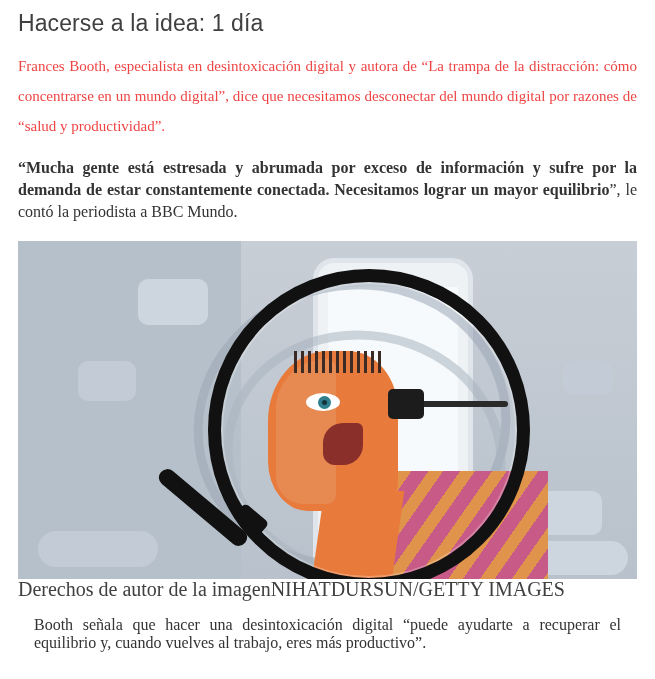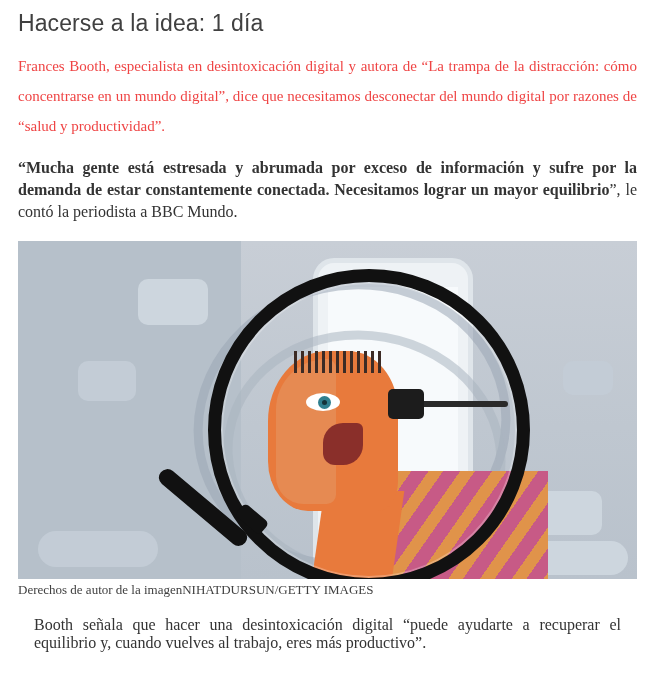--- a/index.html
+++ b/index.html
@@ -204,21 +204,21 @@
   .ill-mag-collar {
     position: absolute;
     left: 218px; top: 270px;
     width: 32px; height: 16px;
     background: #111111;
     border-radius: 5px;
     transform: rotate(40deg);
   }
   .caption-block {
     font-family: "Liberation Serif", serif;
-    font-size: 13px;
+    font-size: 20px;
     line-height: 21px;
     color: #404040;
     width: 619px;
   }
   .caption-line { margin: 0; }
   .caption-final {
     text-align: justify;
     margin: 16px;
   }
 </style>

